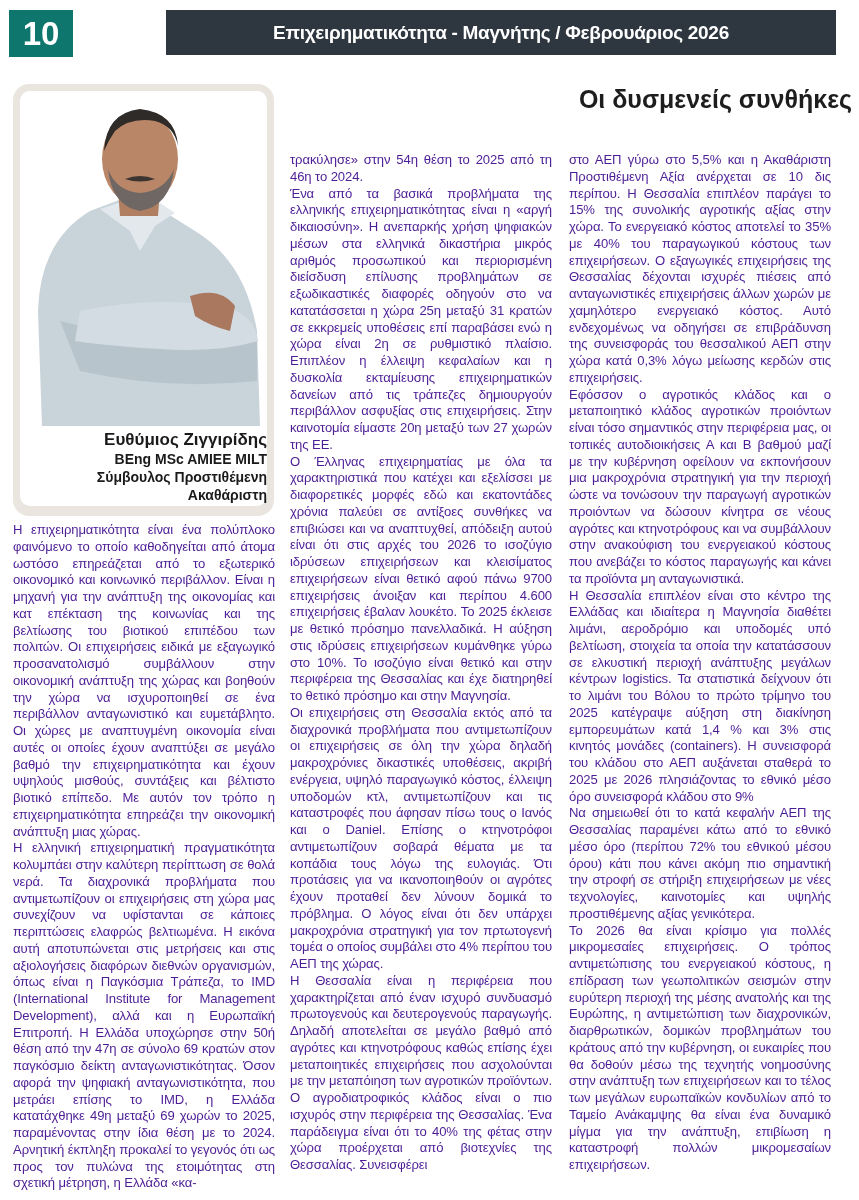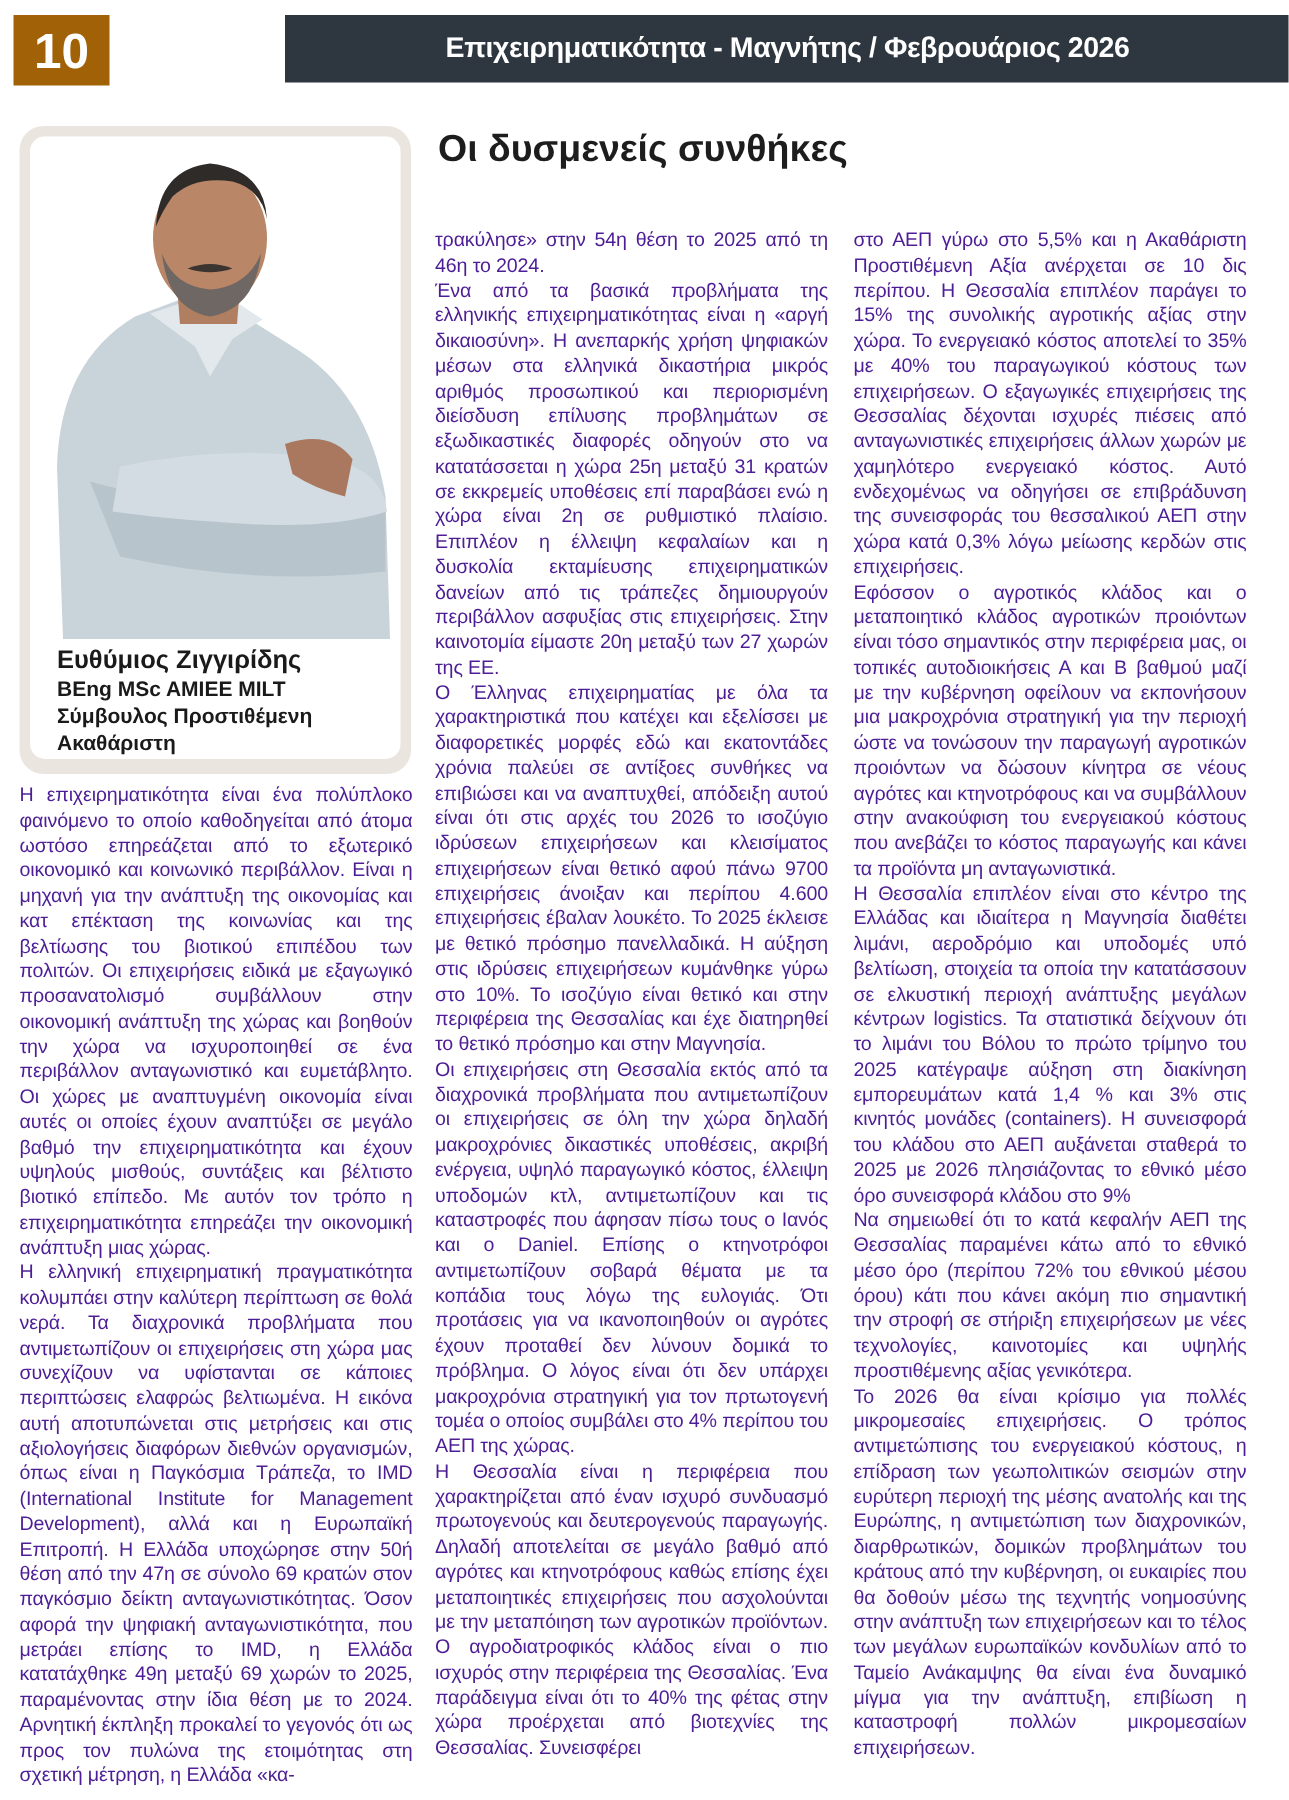--- a/index.html
+++ b/index.html
@@ -1,48 +1,48 @@
 <!DOCTYPE html>
 <html><head>
 <meta charset="utf-8">
 <style>
   * { margin: 0; padding: 0; box-sizing: border-box; }
   html, body { width: 859px; height: 1200px; background: #ffffff; overflow: hidden; }
   body { position: relative; font-family: "Liberation Sans", sans-serif; color: #1a1a1a; }
 
   .page-num {
     position: absolute; left: 9px; top: 10px; width: 64px; height: 47px;
-    background: #a16207; color: #ffffff; font-weight: bold; font-size: 33px;
+    background: #0f766e; color: #ffffff; font-weight: bold; font-size: 33px;
     display: flex; align-items: center; justify-content: center;
     font-family: "Liberation Sans Narrow", "Liberation Sans", sans-serif;
   }
   .header-bar {
     position: absolute; left: 166px; top: 10px; width: 670px; height: 45px;
     background: #2e3640; color: #ffffff; font-weight: bold; font-size: 19px;
-    display: flex; align-items: center; justify-content: center; letter-spacing: -0.3px; margin-left: 24px;
+    display: flex; align-items: center; justify-content: center; letter-spacing: -0.3px;
   }
 
   .photo-card {
     position: absolute; left: 13px; top: 84px; width: 261px; height: 432px;
     background: #eae6df; border-radius: 16px; padding: 7px 7px 0 7px;
   }
   .photo-inner {
     position: relative; width: 100%; height: 335px; background: #ffffff;
     border-radius: 10px 10px 0 0; overflow: hidden;
   }
   .byline-box {
     position: absolute; left: 7px; right: 7px; top: 342px; height: 80px;
-    background: #ffffff; border-radius: 0 0 10px 10px; padding: 0 0 0 18px;
+    background: #ffffff; border-radius: 0 0 10px 10px; padding: 0 0 0 18px; text-align: right;
   }
   .author-name { font-weight: bold; font-size: 17px; line-height: 21px; padding-top: 3px; }
   .author-cred { font-weight: bold; font-size: 14px; line-height: 18px; }
 
   .title {
     position: absolute; left: 292px; top: 84px; width: 560px;
-    text-align: left; font-weight: bold; font-size: 25px; line-height: 31px; color: #1d1d1d;
+    text-align: right; font-weight: bold; font-size: 25px; line-height: 31px; color: #1d1d1d;
   }
 
   .col {
     position: absolute; font-size: 13.1px; line-height: 16.75px; text-align: justify;
     color: #4c1d95; letter-spacing: -0.1px;
   }
   .col p { margin: 0; }
   .col1 { left: 13px; top: 522px; width: 262px; }
   .col2 { left: 290px; top: 152px; width: 262px; }
   .col3 { left: 569px; top: 152px; width: 262px; }

